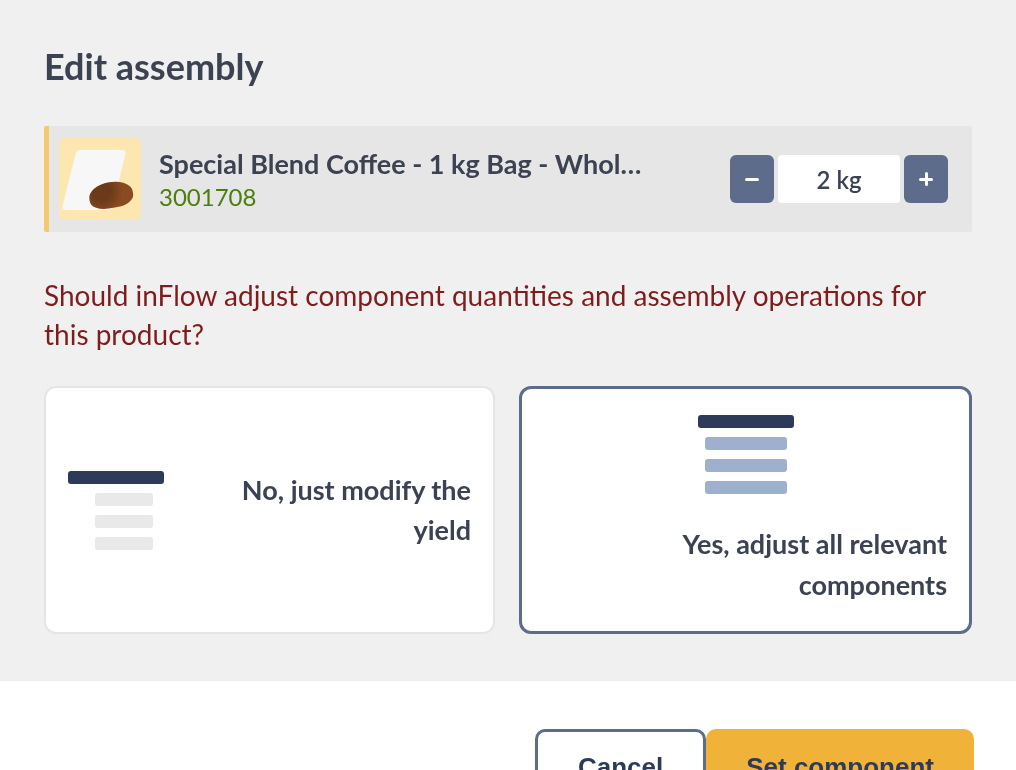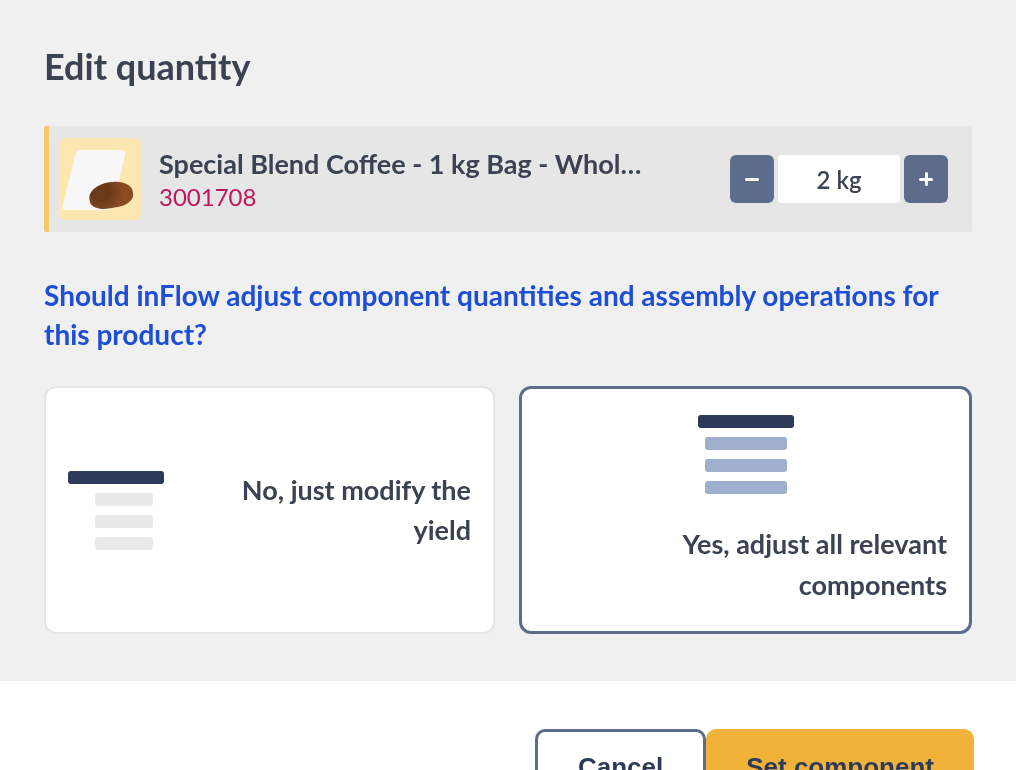--- a/index.html
+++ b/index.html
@@ -45,21 +45,21 @@
     background: radial-gradient(circle at 30% 30%, #6b3a1a 25%, #8a4a22 60%);
     border-radius: 50% 50% 40% 40%;
     transform: rotate(-10deg);
   }
   .product-info { flex: 1; min-width: 0; }
   .product-name {
     font-size: 27px; font-weight: 700; color: #3b4252;
     white-space: nowrap; overflow: hidden; text-overflow: ellipsis;
     max-width: 490px;
   }
-  .product-sku { font-size: 24px; color: #be185d; margin-top: 2px; }
+  .product-sku { font-size: 24px; color: #4d7c0f; margin-top: 2px; }
 
   .qty-group { display: flex; align-items: center; gap: 0; }
   .step-btn {
     width: 44px; height: 48px;
     background: #5d6c8b; color: #fff;
     border: none; border-radius: 6px;
     font-size: 28px; font-weight: 600;
     display: flex; align-items: center; justify-content: center;
     cursor: pointer;
   }
@@ -82,21 +82,21 @@
     width: 122px; height: 48px;
     background: #fff;
     border: none;
     text-align: center;
     font-size: 24px; font-weight: 600; color: #3b4252;
     display: flex; align-items: center; justify-content: center;
     margin: 0 4px;
     border-radius: 4px;
   }
 
-  .question { font-size: 28px; font-weight: 700; color: #1d4ed8; margin-top: 44px; line-height: 1.4; }
+  .question { font-size: 28px; font-weight: 400; color: #7f1d1d; margin-top: 44px; line-height: 1.4; }
 
   .options { display: flex; gap: 24px; margin-top: 32px; }
   .option-card {
     flex: 1;
     background: #fff;
     border: 2px solid #e5e5e5;
     border-radius: 12px;
     padding: 26px 22px;
     display: flex;
     align-items: center;
@@ -145,21 +145,21 @@
     background: #f1b23a;
     border: none;
     color: #2d3a5a;
     min-width: 218px;
   }
 </style>
 </head>
 <body>
 
 <div class="upper">
-  <h1 class="title">Edit quantity</h1>
+  <h1 class="title">Edit assembly</h1>
 
   <div class="product-row">
     <div class="product-thumb"></div>
     <div class="product-info">
       <div class="product-name">Special Blend Coffee - 1 kg Bag - Whole Bean</div>
       <div class="product-sku">3001708</div>
     </div>
     <div class="qty-group">
       <button class="step-btn minus" aria-label="decrease"></button>
       <div class="qty-field">2 kg</div>

